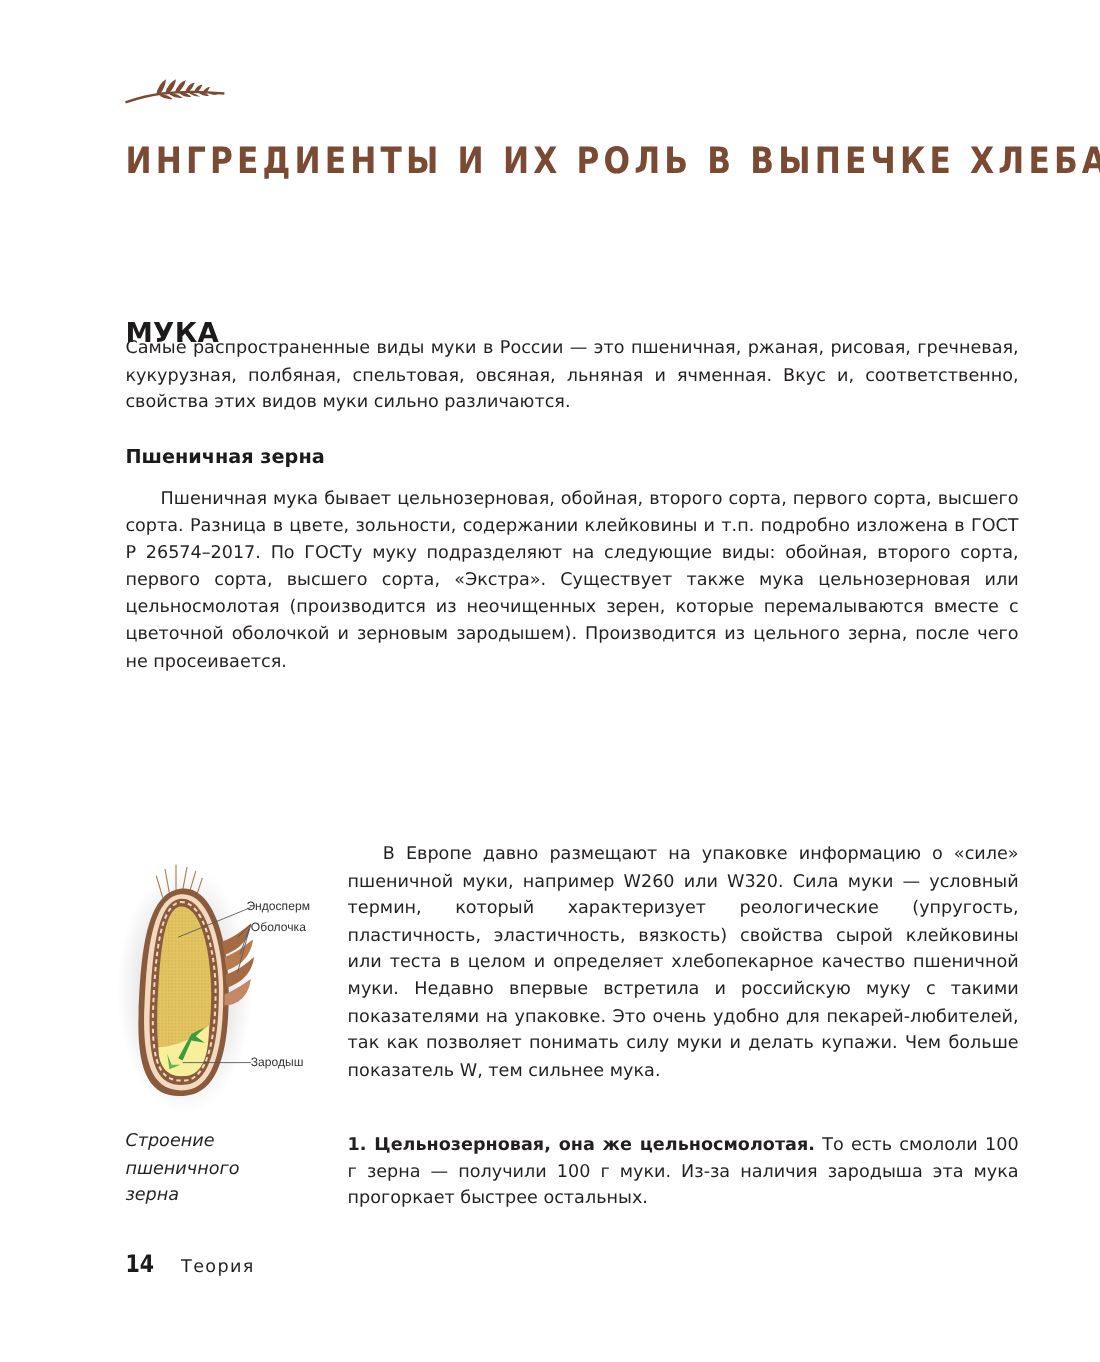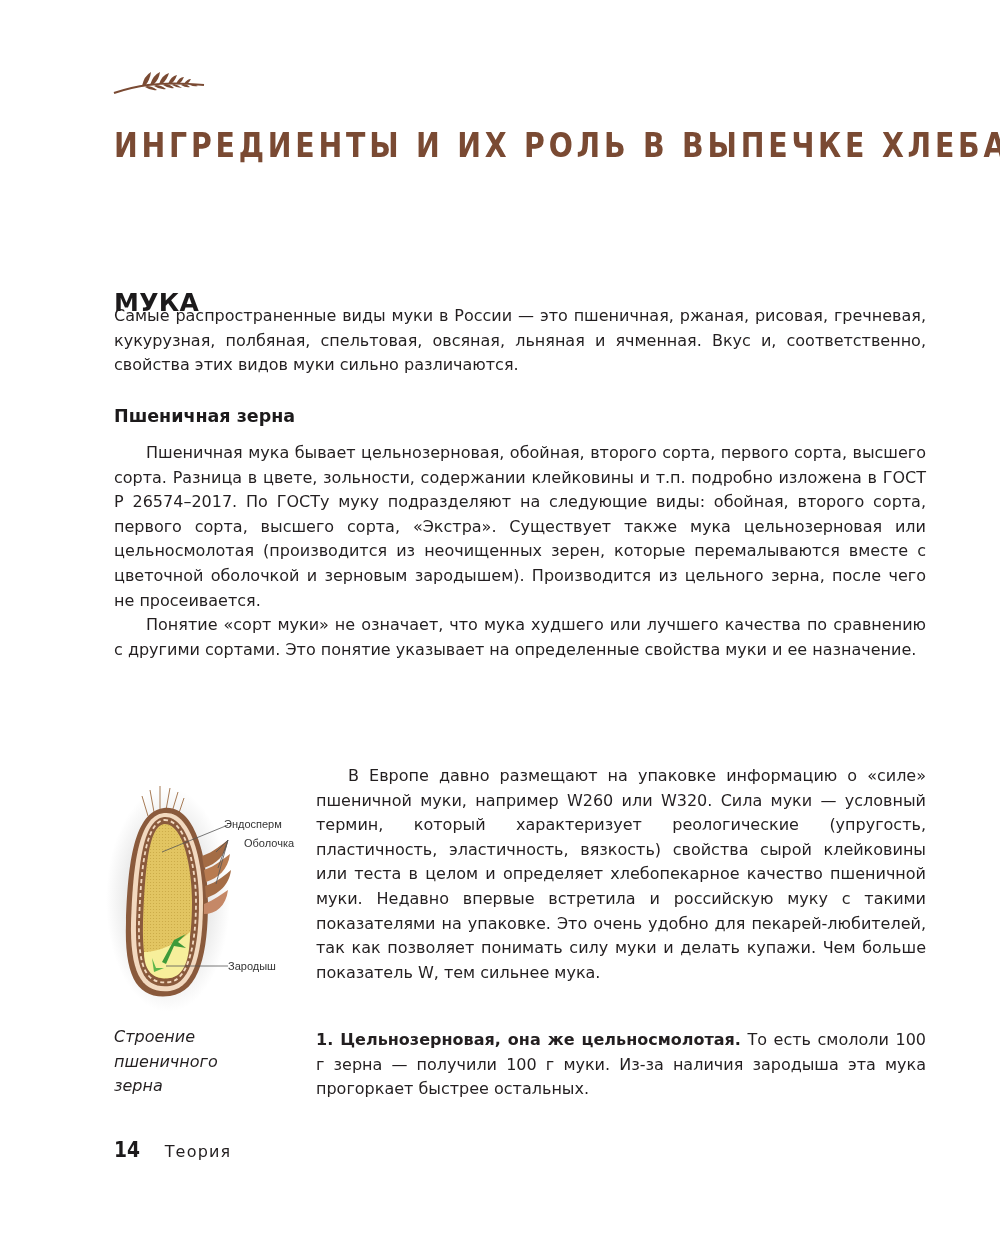--- a/index.html
+++ b/index.html
@@ -76,21 +76,20 @@
 <div class="chapter-title">ИНГРЕДИЕНТЫ И ИХ РОЛЬ В ВЫПЕЧКЕ ХЛЕБА</div>
 
 <div class="section-title">МУКА</div>
 
 <div class="intro text p">Самые распространенные виды муки в России — это пшеничная, ржаная, рисовая, гречневая, кукурузная, полбяная, спельтовая, овсяная, льняная и ячменная. Вкус и, соответственно, свойства этих видов муки сильно различаются.</div>
 
 <div class="sub-title">Пшеничная зерна</div>
 
 <div class="main-block text">
   <p class="p indent">Пшеничная мука бывает цельнозерновая, обойная, второго сорта, первого сорта, высшего сорта. Разница в цвете, зольности, содержании клейковины и т.п. подробно изложена в ГОСТ Р 26574–2017. По ГОСТу муку подразделяют на следующие виды: обойная, второго сорта, первого сорта, высшего сорта, «Экстра». Существует также мука цельнозерновая или цельносмолотая (производится из неочищенных зерен, которые перемалываются вместе с цветочной оболочкой и зерновым зародышем). Производится из цельного зерна, после чего не просеивается.</p>
-  <p class="p indent">Понятие «сорт муки» не означает, что мука худшего или лучшего качества по сравнению с другими сортами. Это понятие указывает на определенные свойства муки и ее назначение.</p>
 </div>
 
 <div class="figure">
   <svg width="200" height="230" viewBox="0 0 200 230">
     <defs>
       <radialGradient id="halo" cx="50%" cy="50%" r="50%">
         <stop offset="60%" stop-color="#e6e6e6"></stop>
         <stop offset="100%" stop-color="#ffffff"></stop>
       </radialGradient>
       <pattern id="dots" width="3" height="3" patternUnits="userSpaceOnUse">
@@ -127,21 +126,21 @@
 
     <g stroke="#555" stroke-width="0.8" fill="none">
       <line x1="58" y1="70" x2="124" y2="43"></line>
       <line x1="112" y1="70" x2="124" y2="58"></line>
       <line x1="114" y1="86" x2="124" y2="58"></line>
       <line x1="112" y1="102" x2="124" y2="58"></line>
       <line x1="62" y1="184" x2="124" y2="184"></line>
     </g>
   </svg>
   <span class="fig-label" style="left:120px; top:36px;">Эндосперм</span>
-  <span class="fig-label" style="left:124px; top:55px;margin-left:16px;">Оболочка</span>
+  <span class="fig-label" style="left:124px; top:55px;">Оболочка</span>
   <span class="fig-label" style="left:124px; top:178px;">Зародыш</span>
 </div>
 
 <div class="right-block text">
   <p class="p indent">В Европе давно размещают на упаковке информацию о «силе» пшеничной муки, например W260 или W320. Сила муки — условный термин, который характеризует реологические (упругость, пластичность, эластичность, вязкость) свойства сырой клейковины или теста в целом и определяет хлебопекарное качество пшеничной муки. Недавно впервые встретила и российскую муку с такими показателями на упаковке. Это очень удобно для пекарей-любителей, так как позволяет понимать силу муки и делать купажи. Чем больше показатель W, тем сильнее мука.</p>
 </div>
 
 <div class="caption">
   <div>Строение</div>
   <div>пшеничного</div>

